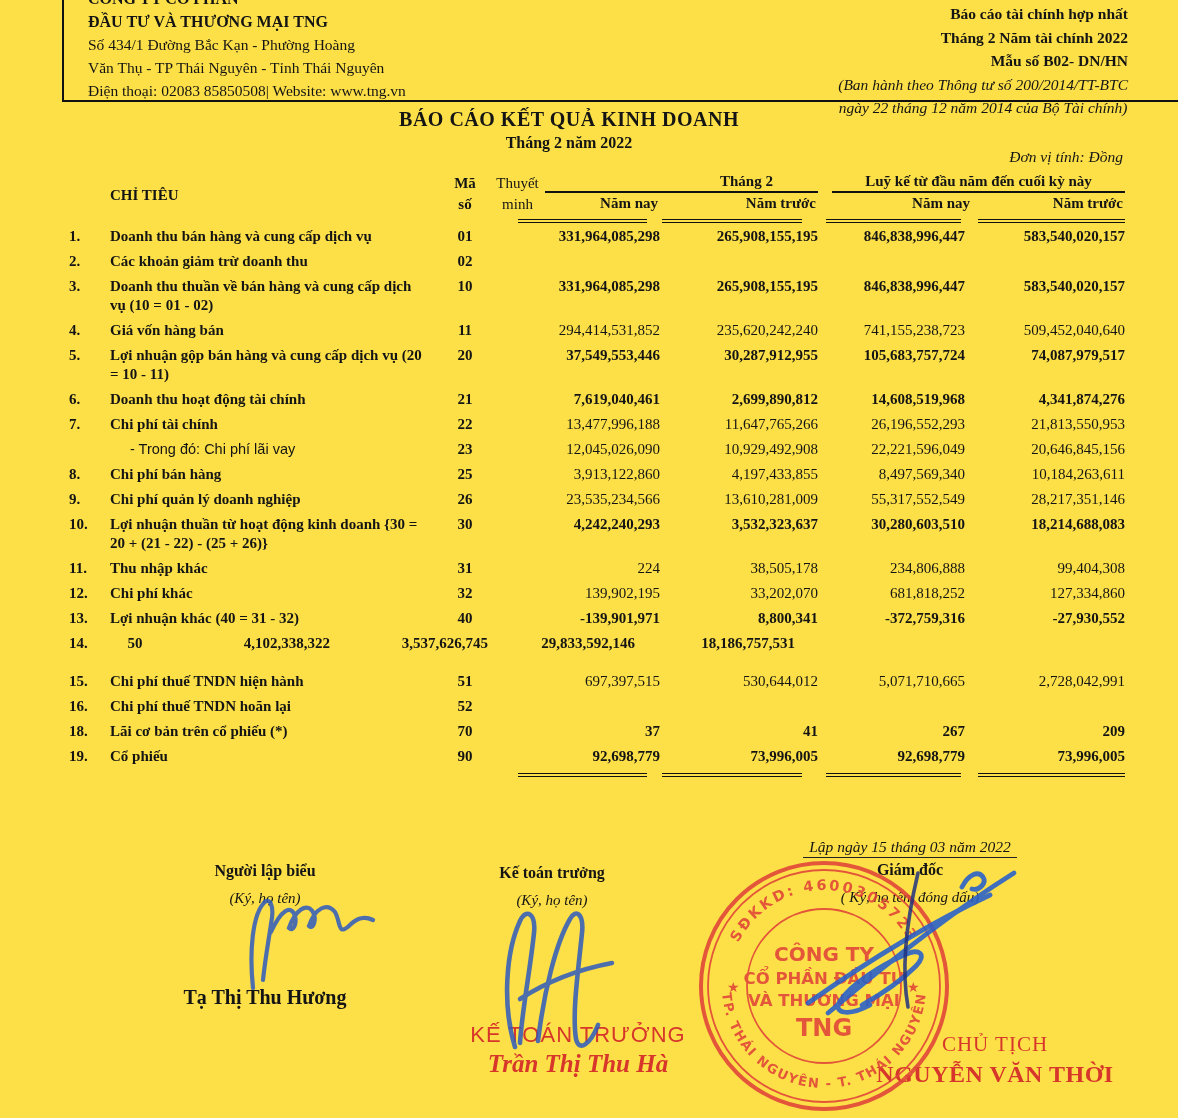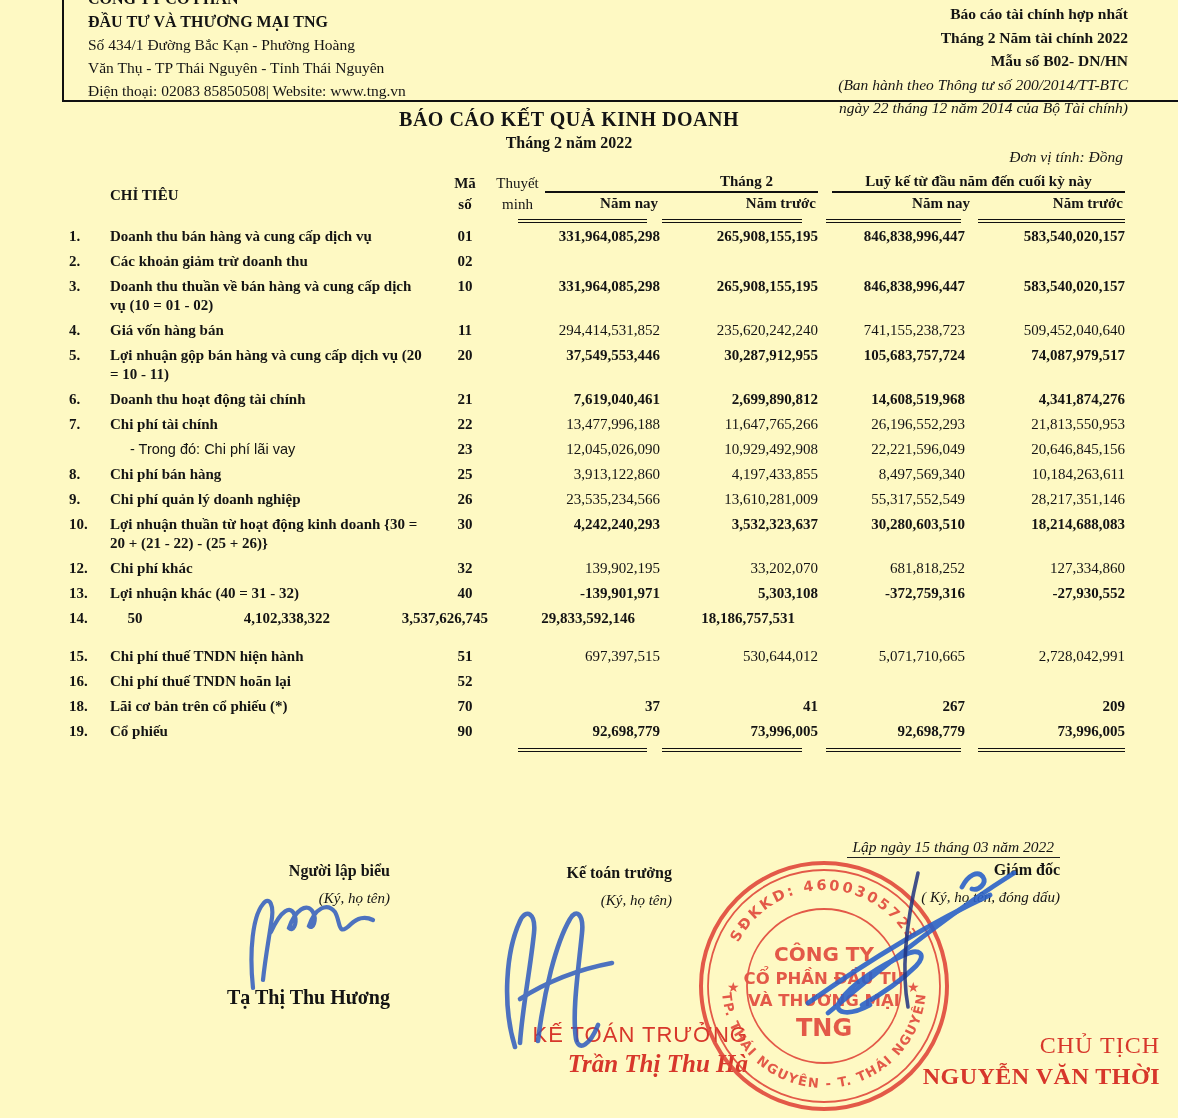--- a/index.html
+++ b/index.html
@@ -1,25 +1,25 @@
 <!DOCTYPE html>
 <html><head>
 <meta charset="utf-8">
 <style>
   html,body{margin:0;padding:0;background:#e8e8e8;}
-  .page{position:relative;width:1178px;height:1118px;background:#fef9c3;overflow:hidden;
+  .page{position:relative;width:1178px;height:1118px;background:#fde047;overflow:hidden;
         font-family:"Liberation Serif",serif;color:#141414;}
   
   .hdr-vline{position:absolute;left:62px;top:0;height:100px;border-left:2.5px solid #111;}
   .hdr-rule{position:absolute;left:62px;right:0;top:100px;border-top:2.5px solid #111;}
   .company{position:absolute;left:88px;top:-13px;line-height:23px;font-size:15.5px;}
   .company .b{font-weight:bold;font-size:16px;}
   .report{position:absolute;right:50px;top:2px;text-align:right;line-height:23.5px;font-size:15.5px;}
   .report .b{font-weight:bold;}
-  .report .i{font-style:italic;}
+  .report .i{font-style:italic;text-align:center;}
   .title-main{position:absolute;left:0;right:40px;top:108px;text-align:center;font-weight:bold;font-size:20px;letter-spacing:.5px;}
   .title-sub{position:absolute;left:0;right:40px;top:134px;text-align:center;font-weight:bold;font-size:16px;}
   .unit-note{position:absolute;right:55px;top:148px;font-style:italic;font-size:15.5px;}
   
   .tbl{position:absolute;left:65px;top:173px;width:1060px;font-size:15px;}
   .flex{display:flex;}
   .c-no{width:45px;box-sizing:border-box;padding-left:4px;font-weight:bold;flex:none;}
   .c-label{width:330px;box-sizing:border-box;padding-right:10px;font-weight:bold;flex:none;line-height:19px;}
   .c-code{width:50px;text-align:center;font-weight:bold;flex:none;}
   .c-tm{width:55px;text-align:center;font-weight:normal;flex:none;}
@@ -39,29 +39,29 @@
   .cols-row div{padding-right:2px;box-sizing:border-box;}
   .rrow{display:flex;height:7px;margin-top:2px;}
   .rl{border-bottom:4.5px double #111;height:2px;}
   .trow{display:flex;align-items:flex-start;padding:3px 0;line-height:19px;}
   .trow .val{font-weight:normal;}
   .vb .val{font-weight:bold;}
   .sub .c-label{font-weight:normal;padding-left:20px;font-family:"Liberation Sans",sans-serif;font-size:14.5px;}
   .sub .val{font-family:"Liberation Serif",serif;}
   .mt{margin-top:13px;}
   
-  .sigblk{position:absolute;text-align:right;}
+  .sigblk{position:absolute;text-align:center;}
   .sig-title{font-weight:bold;font-size:16px;}
   .sig-note{font-style:italic;font-size:15px;margin-top:10px;}
   .sig-name{font-weight:bold;font-size:20px;}
   .sig-date{font-style:italic;font-size:15.5px;border-bottom:1.5px solid #222;display:inline-block;padding:0 6px 1px;}
   .red{color:#d7372b;}
   .red-kt1{font-family:"Liberation Sans",sans-serif;font-size:22px;letter-spacing:1px;}
   .red-kt2{font-style:italic;font-weight:bold;font-size:25px;margin-top:2px;}
-  .red-ct1{font-size:24px;letter-spacing:1px;}
+  .red-ct1{font-size:21px;letter-spacing:1px;}
   .red-ct2{font-weight:bold;font-size:24px;margin-top:4px;letter-spacing:.5px;}
   svg{position:absolute;}
   .stamp-txt{fill:#e04438;font-family:"DejaVu Sans",sans-serif;font-weight:bold;}
 </style>
 </head>
 <body>
 
 <div class="page">
 
   <div class="hdr-vline"></div>
@@ -227,36 +227,46 @@
         <div class="c-no">10.</div>
         <div class="c-label">Lợi nhuận thuần từ hoạt động kinh doanh {30 = 20 + (21 - 22) - (25 + 26)}</div>
         <div class="c-code">30</div>
         <div class="c-tm"></div>
         <div class="c-v1 val">4,242,240,293</div>
         <div class="c-v2 val">3,532,323,637</div>
         <div class="c-v3 val">30,280,603,510</div>
         <div class="c-v4 val">18,214,688,083</div>
       </div>
     <div class="trow">
+        <div class="c-no">11.</div>
+        <div class="c-label">Thu nhập khác</div>
+        <div class="c-code">31</div>
+        <div class="c-tm"></div>
+        <div class="c-v1 val">224</div>
+        <div class="c-v2 val">38,505,178</div>
+        <div class="c-v3 val">234,806,888</div>
+        <div class="c-v4 val">99,404,308</div>
+      </div>
+    <div class="trow">
         <div class="c-no">12.</div>
         <div class="c-label">Chi phí khác</div>
         <div class="c-code">32</div>
         <div class="c-tm"></div>
         <div class="c-v1 val">139,902,195</div>
         <div class="c-v2 val">33,202,070</div>
         <div class="c-v3 val">681,818,252</div>
         <div class="c-v4 val">127,334,860</div>
       </div>
     <div class="trow vb">
         <div class="c-no">13.</div>
         <div class="c-label">Lợi nhuận khác (40 = 31 - 32)</div>
         <div class="c-code">40</div>
         <div class="c-tm"></div>
         <div class="c-v1 val">-139,901,971</div>
-        <div class="c-v2 val">5,303,108</div>
+        <div class="c-v2 val">8,800,341</div>
         <div class="c-v3 val">-372,759,316</div>
         <div class="c-v4 val">-27,930,552</div>
       </div>
     <div class="trow vb">
         <div class="c-no">14.</div>
         <div class="c-code">50</div>
         <div class="c-tm"></div>
         <div class="c-v1 val">4,102,338,322</div>
         <div class="c-v2 val">3,537,626,745</div>
         <div class="c-v3 val">29,833,592,146</div>

